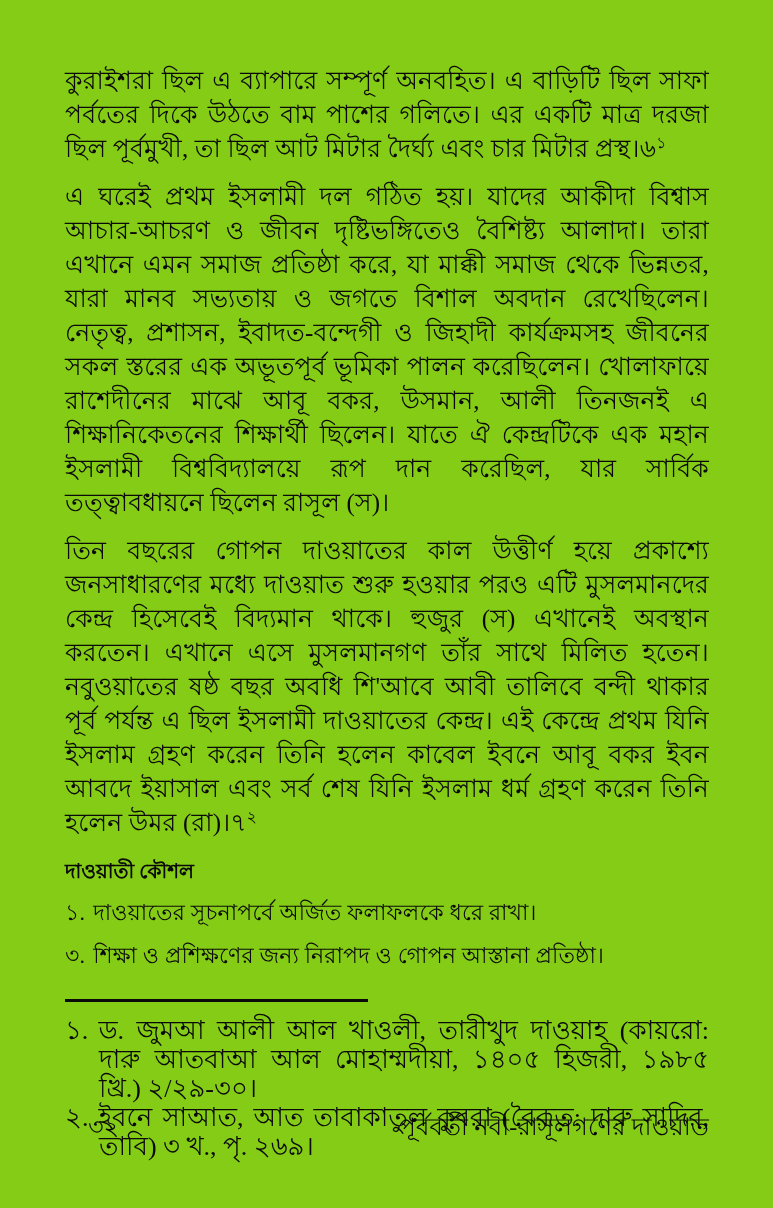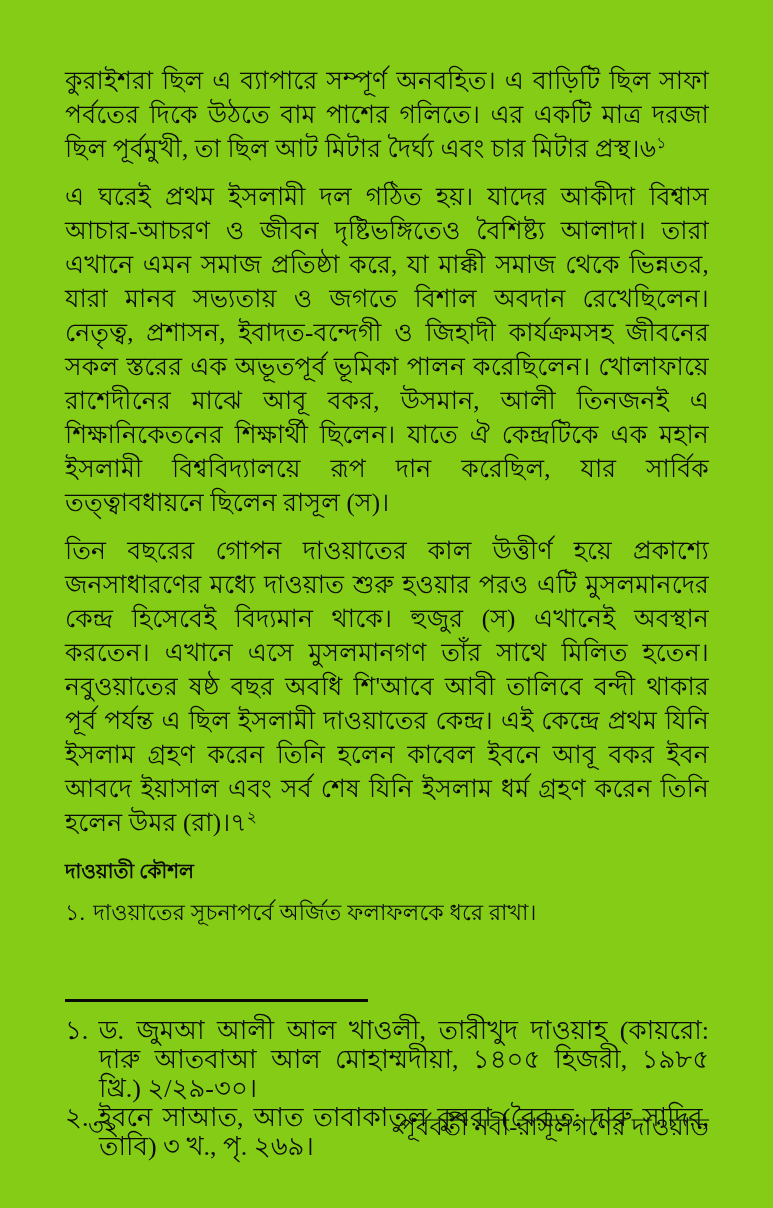--- a/index.html
+++ b/index.html
@@ -87,20 +87,21 @@
     <p class="body-para"><span>কুরাইশরা ছিল এ ব্যাপারে সম্পূর্ণ অনবহিত। এ বাড়িটি ছিল সাফা পর্বতের দিকে উঠতে বাম পাশের গলিতে। এর একটি মাত্র দরজা ছিল পূর্বমুখী, তা ছিল আট মিটার দৈর্ঘ্য এবং চার মিটার প্রস্থ।৬</span><sup class="fn-ref">১</sup></p>
 
     <p class="body-para"><span>এ ঘরেই প্রথম ইসলামী দল গঠিত হয়। যাদের আকীদা বিশ্বাস আচার-আচরণ ও জীবন দৃষ্টিভঙ্গিতেও বৈশিষ্ট্য আলাদা। তারা এখানে এমন সমাজ প্রতিষ্ঠা করে, যা মাক্কী সমাজ থেকে ভিন্নতর, যারা মানব সভ্যতায় ও জগতে বিশাল অবদান রেখেছিলেন। নেতৃত্ব, প্রশাসন, ইবাদত-বন্দেগী ও জিহাদী কার্যক্রমসহ জীবনের সকল স্তরের এক অভূতপূর্ব ভূমিকা পালন করেছিলেন। খোলাফায়ে রাশেদীনের মাঝে আবূ বকর, উসমান, আলী তিনজনই এ শিক্ষানিকেতনের শিক্ষার্থী ছিলেন। যাতে ঐ কেন্দ্রটিকে এক মহান ইসলামী বিশ্ববিদ্যালয়ে রূপ দান করেছিল, যার সার্বিক তত্ত্বাবধায়নে ছিলেন রাসূল (স)।</span></p>
 
     <p class="body-para"><span>তিন বছরের গোপন দাওয়াতের কাল উত্তীর্ণ হয়ে প্রকাশ্যে জনসাধারণের মধ্যে দাওয়াত শুরু হওয়ার পরও এটি মুসলমানদের কেন্দ্র হিসেবেই বিদ্যমান থাকে। হুজুর (স) এখানেই অবস্থান করতেন। এখানে এসে মুসলমানগণ তাঁর সাথে মিলিত হতেন। নবুওয়াতের ষষ্ঠ বছর অবধি শি'আবে আবী তালিবে বন্দী থাকার পূর্ব পর্যন্ত এ ছিল ইসলামী দাওয়াতের কেন্দ্র। এই কেন্দ্রে প্রথম যিনি ইসলাম গ্রহণ করেন তিনি হলেন কাবেল ইবনে আবূ বকর ইবন আবদে ইয়াসাল এবং সর্ব শেষ যিনি ইসলাম ধর্ম গ্রহণ করেন তিনি হলেন উমর (রা)।৭</span><sup class="fn-ref">২</sup></p>
 
     <h2 class="section-heading">দাওয়াতী কৌশল</h2>
 
     <div>
       <p class="list-item"><span class="list-num">১.</span><span>দাওয়াতের সূচনাপর্বে অর্জিত ফলাফলকে ধরে রাখা।</span></p>
+      <p class="list-item"><span class="list-num">৩.</span><span>শিক্ষা ও প্রশিক্ষণের জন্য নিরাপদ ও গোপন আস্তানা প্রতিষ্ঠা।</span></p>
     </div>
 
   </main>
 
   <section class="footnote-area">
     <hr class="footnote-rule">
     <p class="footnote"><span class="fn-num">১.</span><span>ড. জুমআ আলী আল খাওলী, তারীখুদ দাওয়াহ (কায়রো: দারু আতবাআ আল মোহাম্মদীয়া, ১৪০৫ হিজরী, ১৯৮৫ খ্রি.) ২/২৯-৩০।</span></p>
     <p class="footnote"><span class="fn-num">২.</span><span>ইবনে সাআত, আত তাবাকাতুল কুবরা (বৈরূত: দারু সাদির, তাবি) ৩ খ., পৃ. ২৬৯।</span></p>
   </section>
 

